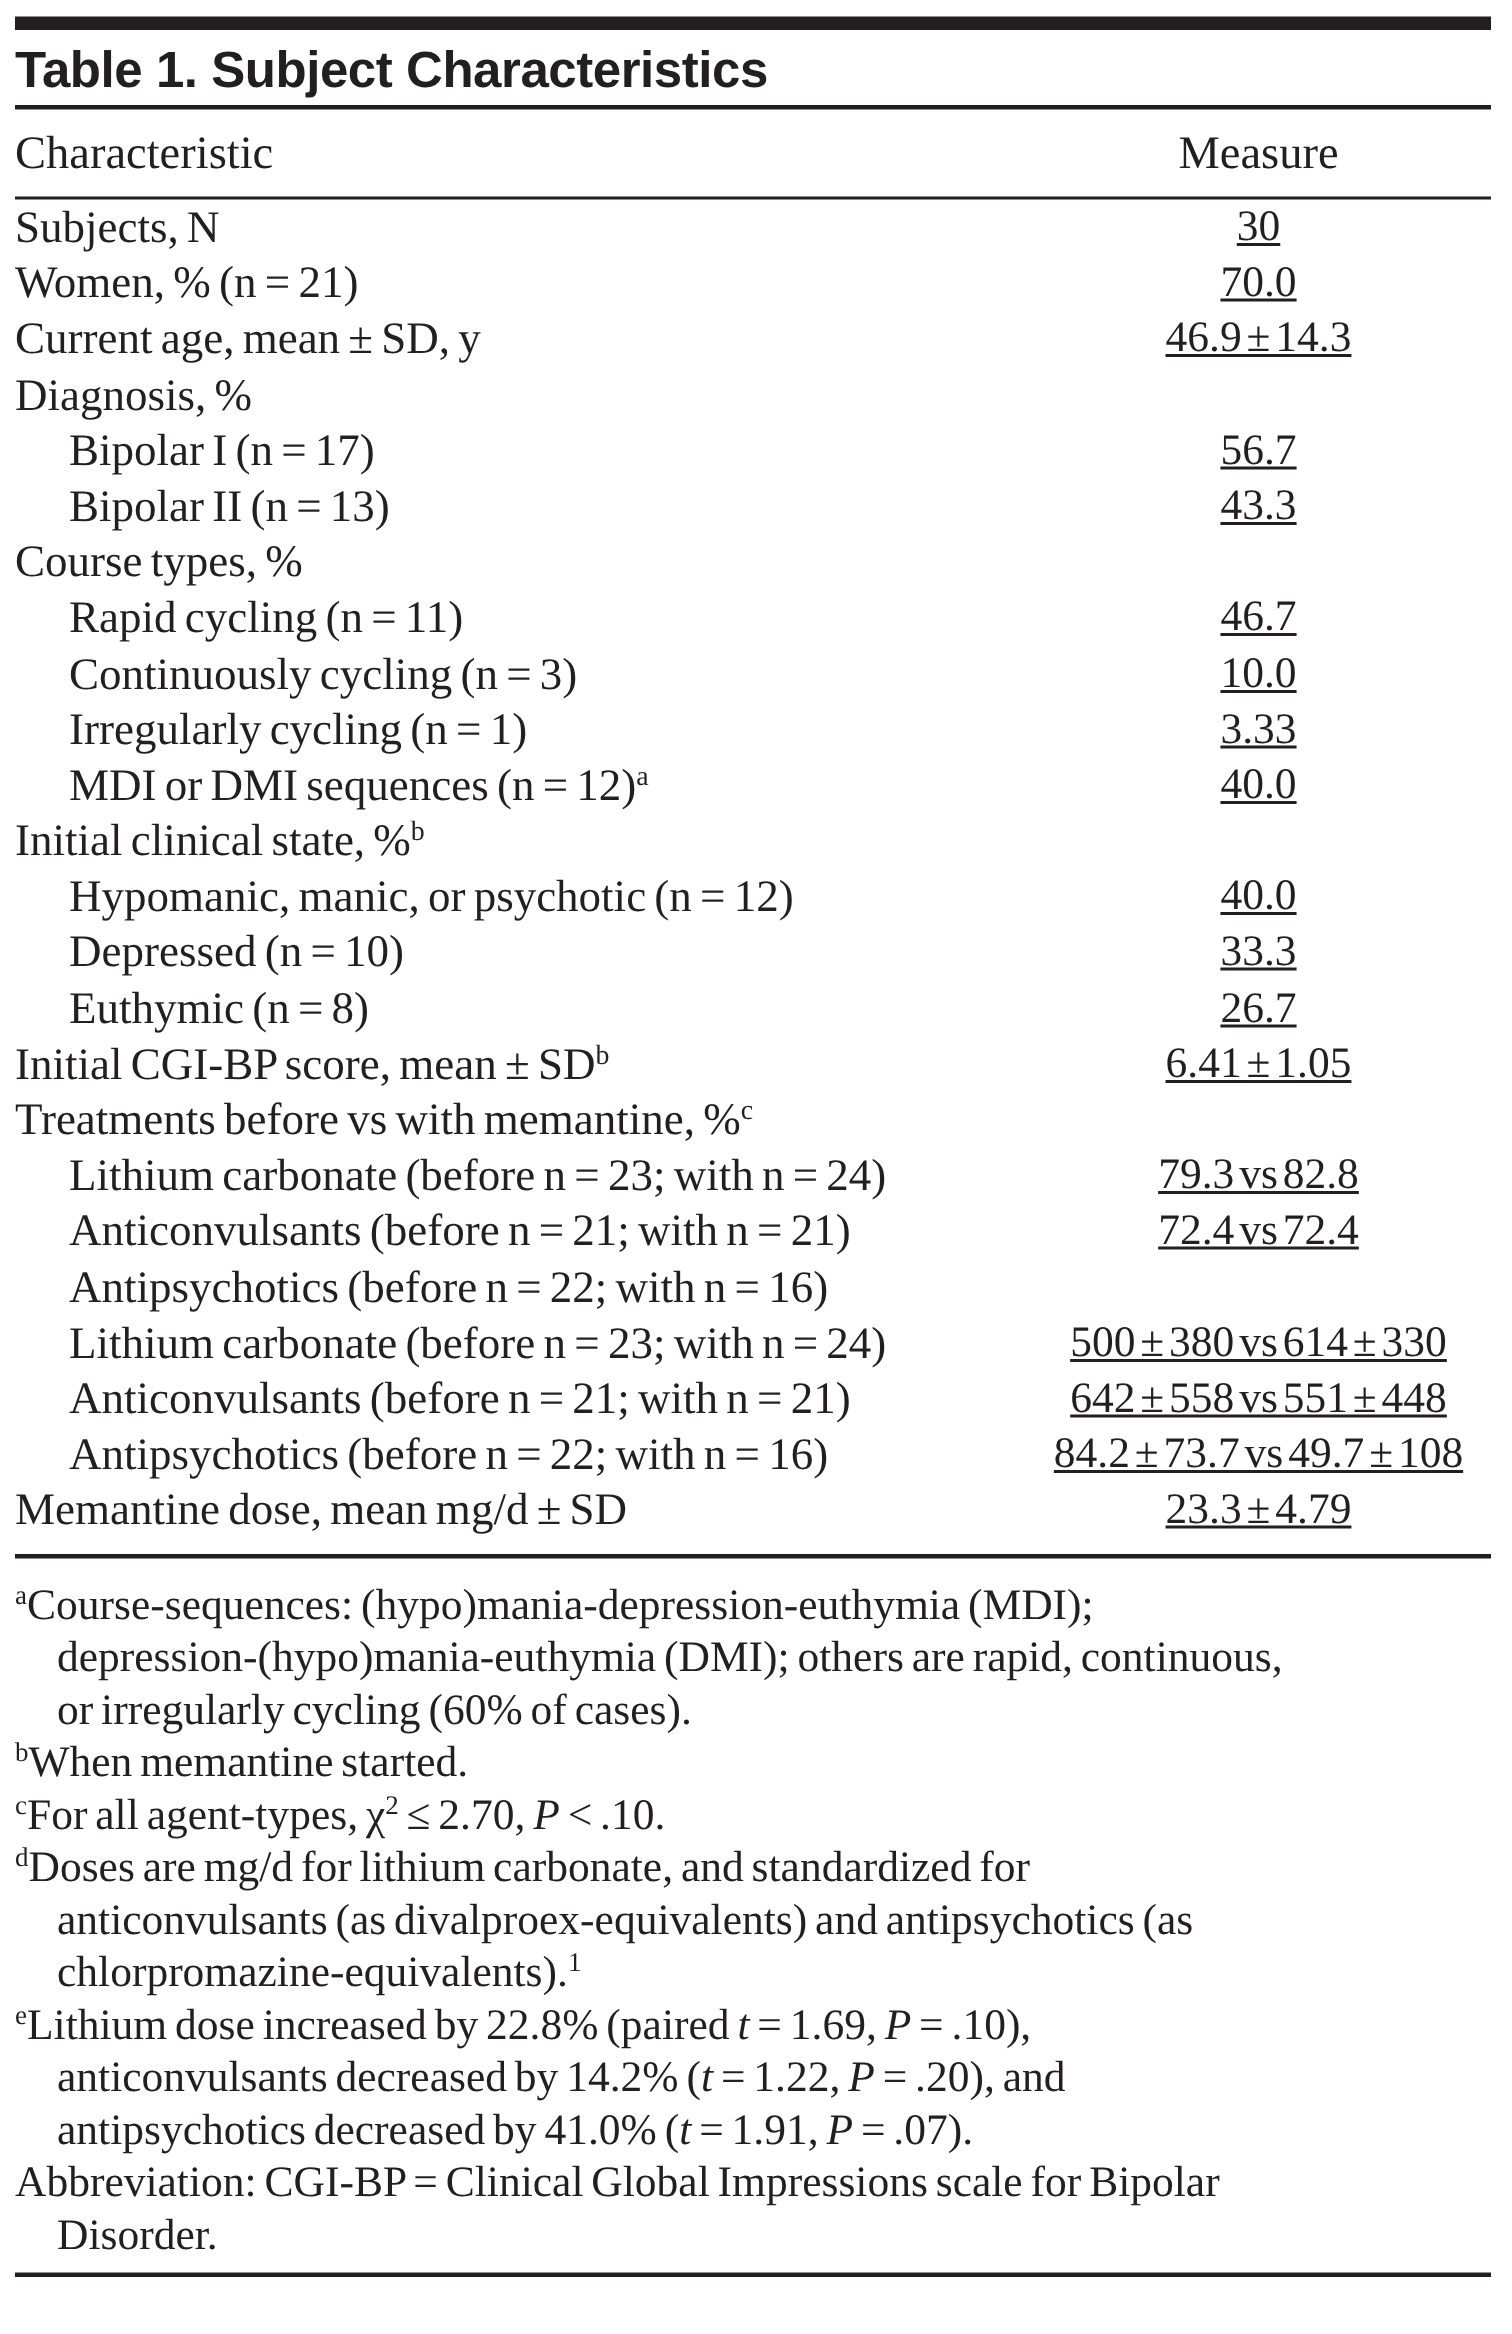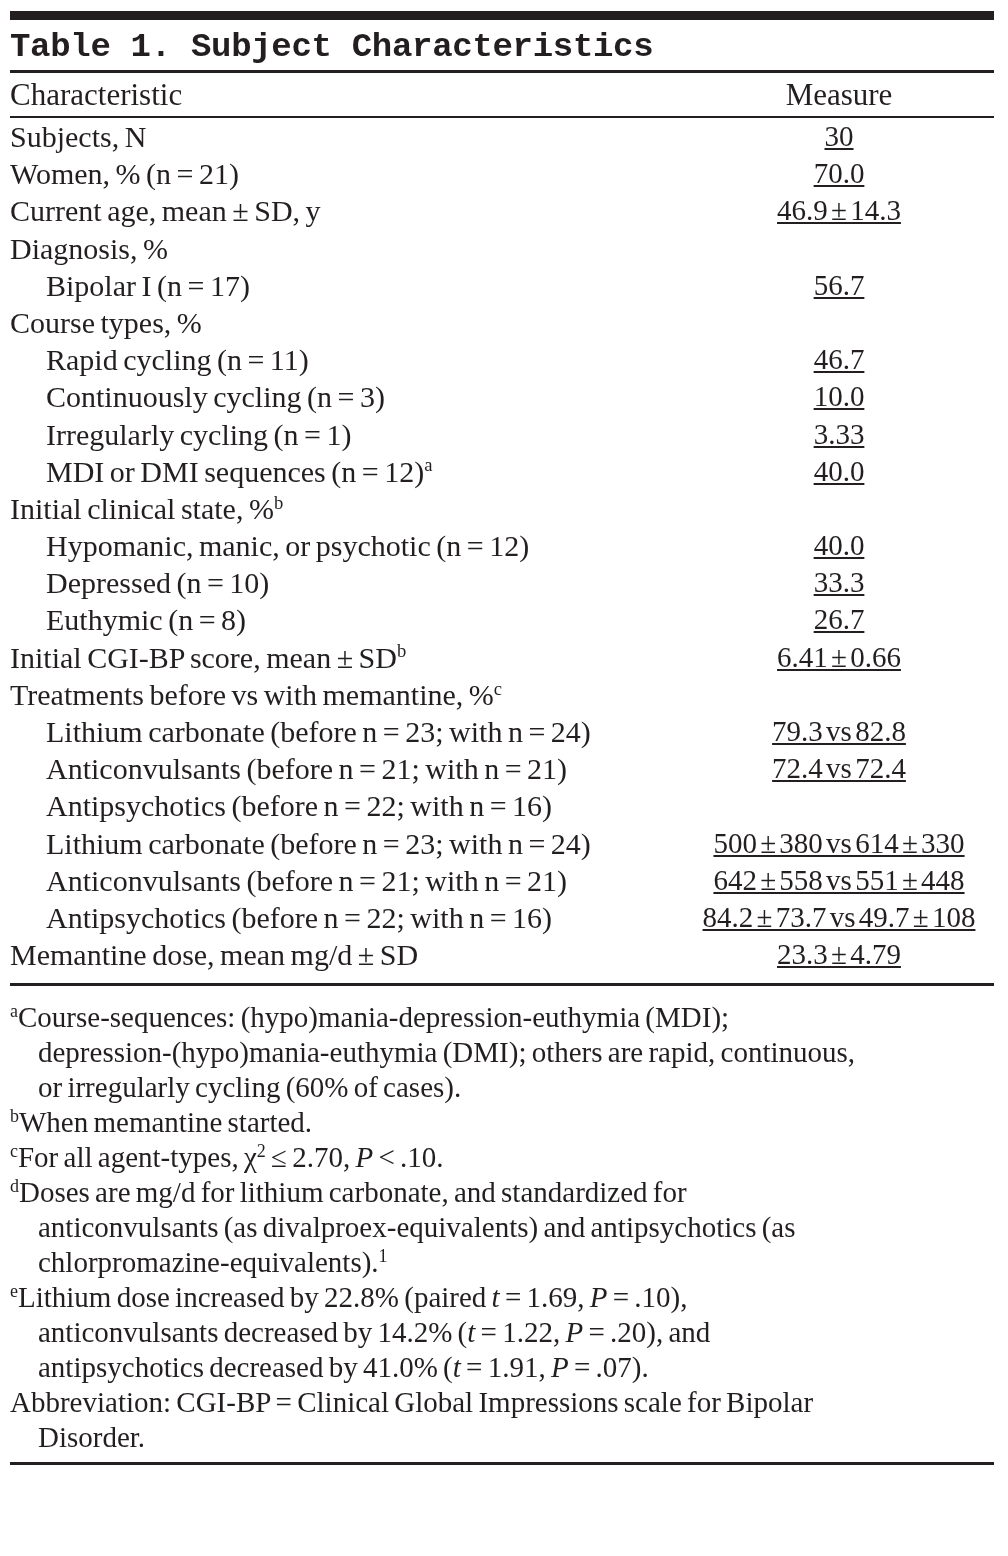--- a/index.html
+++ b/index.html
@@ -22,32 +22,32 @@
     background: #ffffff;
   }
   .rule {
     background: #231f20;
     width: 100%;
   }
   .rule.bar   { height: 9px; }
   .rule.r3    { height: 3px; }
   .rule.r2    { height: 2px; }
   .title {
-    font-family: Liberation Mono, monospace;
+    font-family: Liberation Sans, sans-serif;
     font-weight: 700;
     font-size: 34px;
     letter-spacing: -0.3px;
     line-height: 46px;
     margin: 4px 0 0 0;
     white-space: nowrap;
   }
   .head-row {
     display: flex;
     align-items: center;
-    height: 43px;
+    height: 58px;
     font-size: 31px;
   }
   .head-row .col-label { flex: 1 1 auto; min-width: 0; }
   .head-row .col-measure {
     flex: 0 0 310px;
     text-align: center;
   }
   .tbody { padding-top: 2px; }
   .trow {
     display: flex;
@@ -124,20 +124,24 @@
         <span class="value">46.9 ± 14.3</span>
       </div>
       <div class="trow">
         <span class="label">Diagnosis, %</span>
         <span class="value"></span>
       </div>
       <div class="trow indent">
         <span class="label">Bipolar I (n = 17)</span>
         <span class="value">56.7</span>
       </div>
+      <div class="trow indent">
+        <span class="label">Bipolar II (n = 13)</span>
+        <span class="value">43.3</span>
+      </div>
       <div class="trow">
         <span class="label">Course types, %</span>
         <span class="value"></span>
       </div>
       <div class="trow indent">
         <span class="label">Rapid cycling (n = 11)</span>
         <span class="value">46.7</span>
       </div>
       <div class="trow indent">
         <span class="label">Continuously cycling (n = 3)</span>
@@ -162,21 +166,21 @@
       <div class="trow indent">
         <span class="label">Depressed (n = 10)</span>
         <span class="value">33.3</span>
       </div>
       <div class="trow indent">
         <span class="label">Euthymic (n = 8)</span>
         <span class="value">26.7</span>
       </div>
       <div class="trow">
         <span class="label">Initial CGI-BP score, mean ± SD<sup>b</sup></span>
-        <span class="value">6.41 ± 0.66</span>
+        <span class="value">6.41 ± 1.05</span>
       </div>
       <div class="trow">
         <span class="label">Treatments before vs with memantine, %<sup>c</sup></span>
         <span class="value"></span>
       </div>
       <div class="trow indent">
         <span class="label">Lithium carbonate (before n = 23; with n = 24)</span>
         <span class="value">79.3 vs 82.8</span>
       </div>
       <div class="trow indent">

